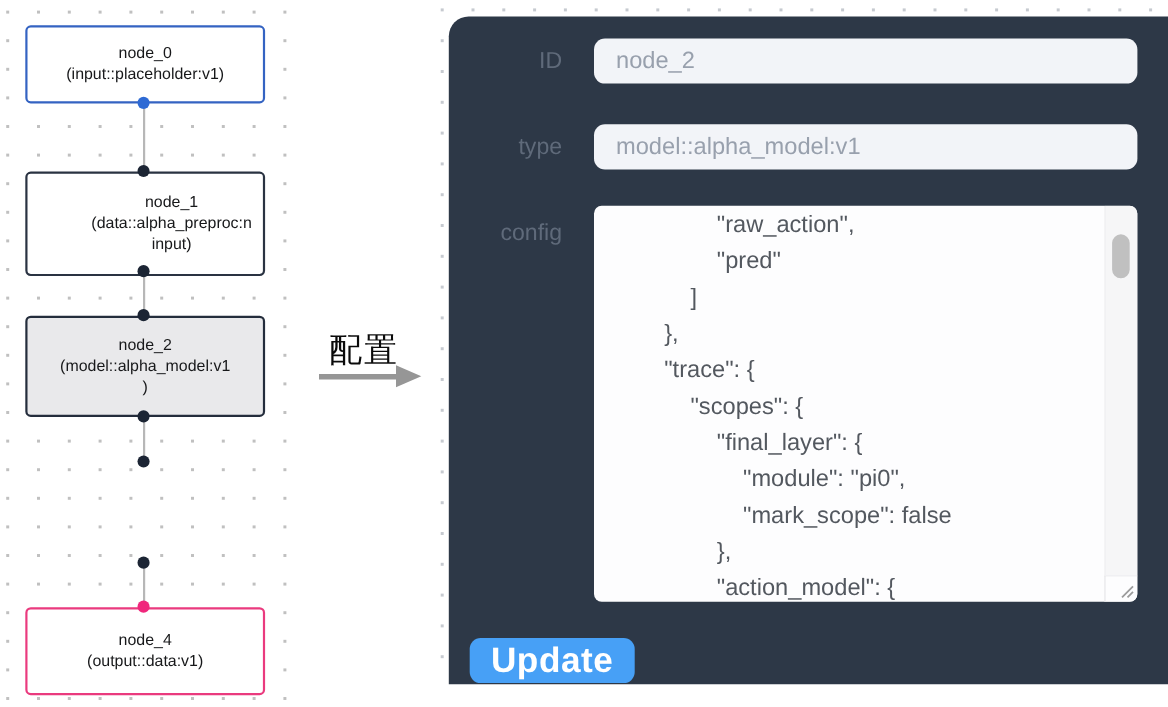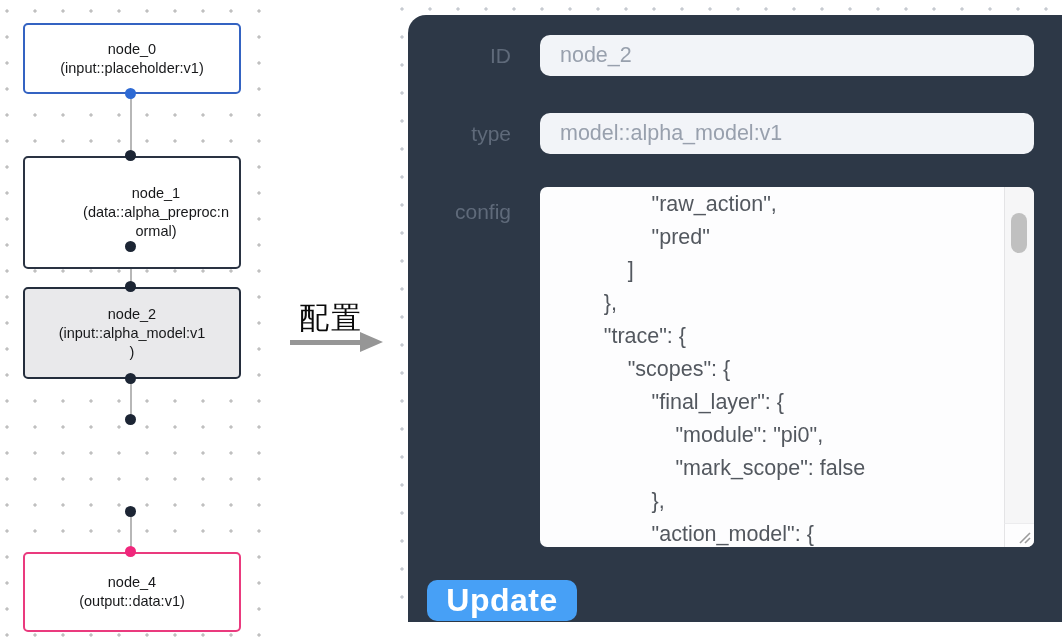--- a/index.html
+++ b/index.html
@@ -118,29 +118,29 @@
     <div class="edge" style="top:94px;height:62px;"></div>
     <div class="edge" style="top:247px;height:40px;"></div>
     <div class="edge" style="top:379px;height:41px;"></div>
     <div class="edge" style="top:512px;height:40px;"></div>
 
     <div class="node n-input" style="top:23px;height:71px;">
       <div class="nline">node_0</div>
       <div class="nline">(input::placeholder:v1)</div>
     </div>
 
-    <div class="node" style="top:156px;height:113px;padding-left:48px;">
+    <div class="node" style="top:156px;height:95px;padding-left:48px;">
       <div class="nline">node_1</div>
       <div class="nline">(data::alpha_preproc:n</div>
-      <div class="nline">ormal)</div>
+      <div class="nline">input)</div>
     </div>
 
     <div class="node n-selected" style="top:287px;height:92px;">
       <div class="nline">node_2</div>
-      <div class="nline">(input::alpha_model:v1</div>
+      <div class="nline">(model::alpha_model:v1</div>
       <div class="nline">)</div>
     </div>
 
 
     <div class="node n-output" style="top:552px;height:80px;">
       <div class="nline">node_4</div>
       <div class="nline">(output::data:v1)</div>
     </div>
 
     <div class="handle h-blue" style="top:88px;"></div>

